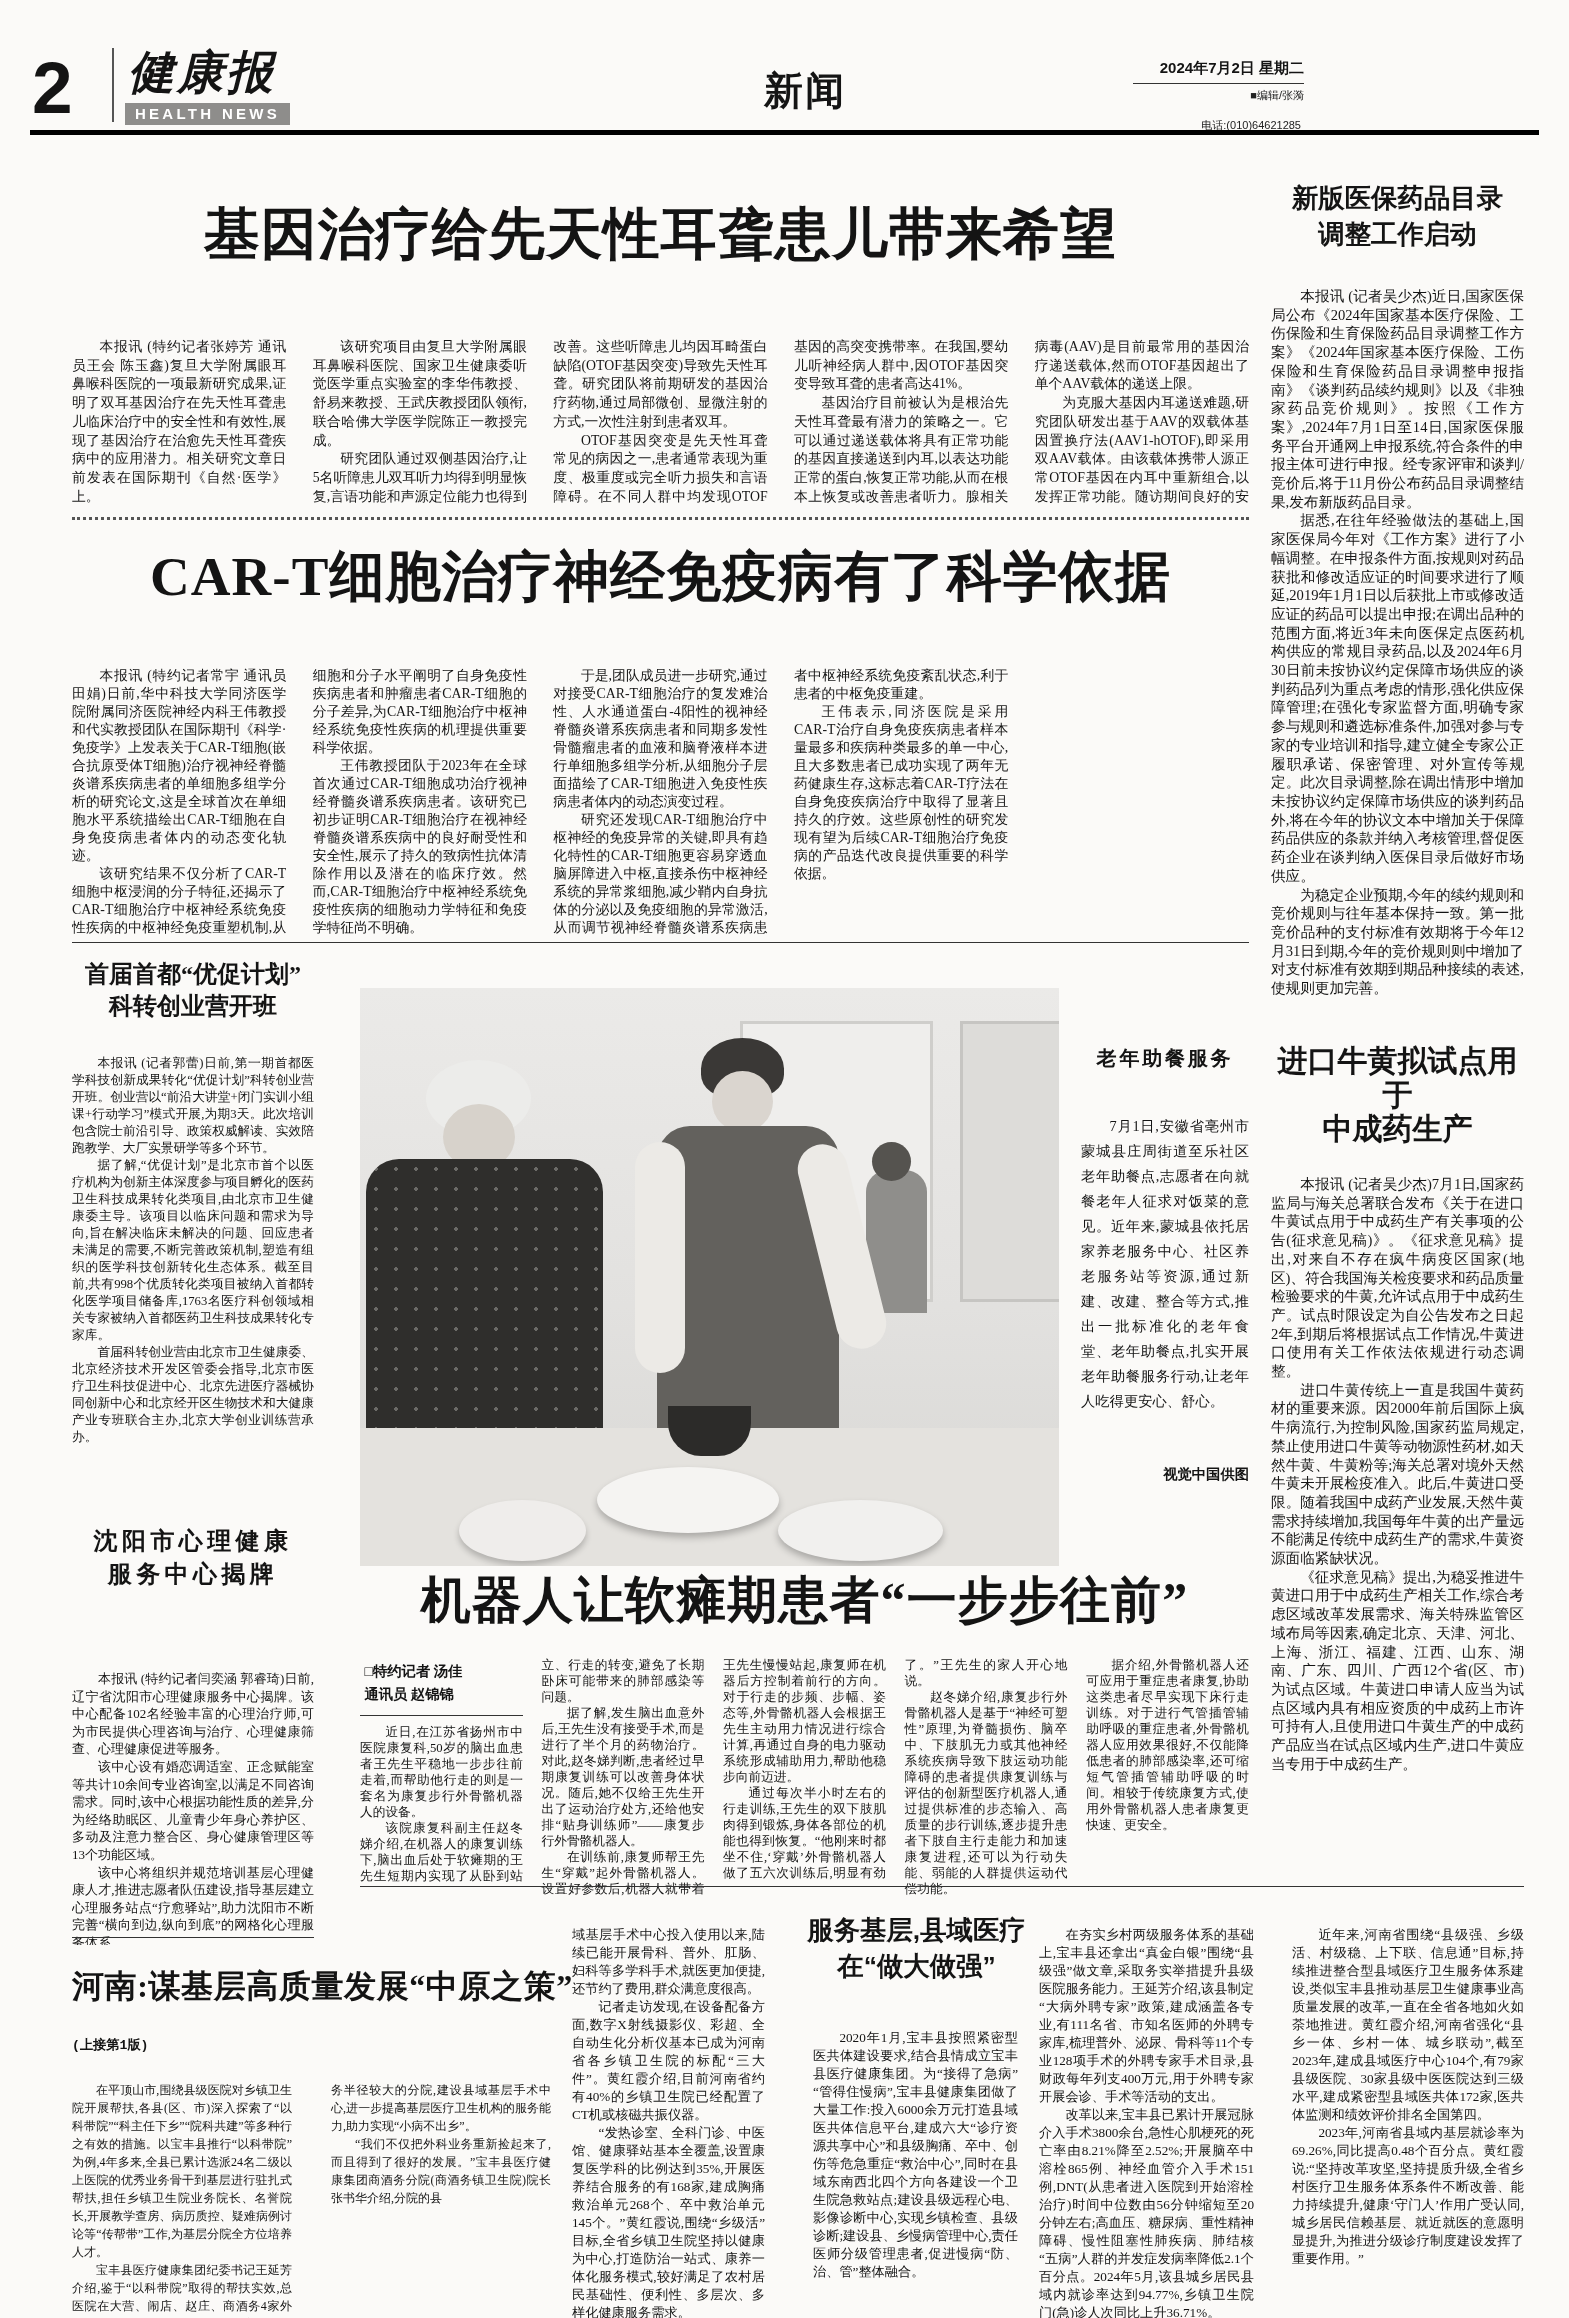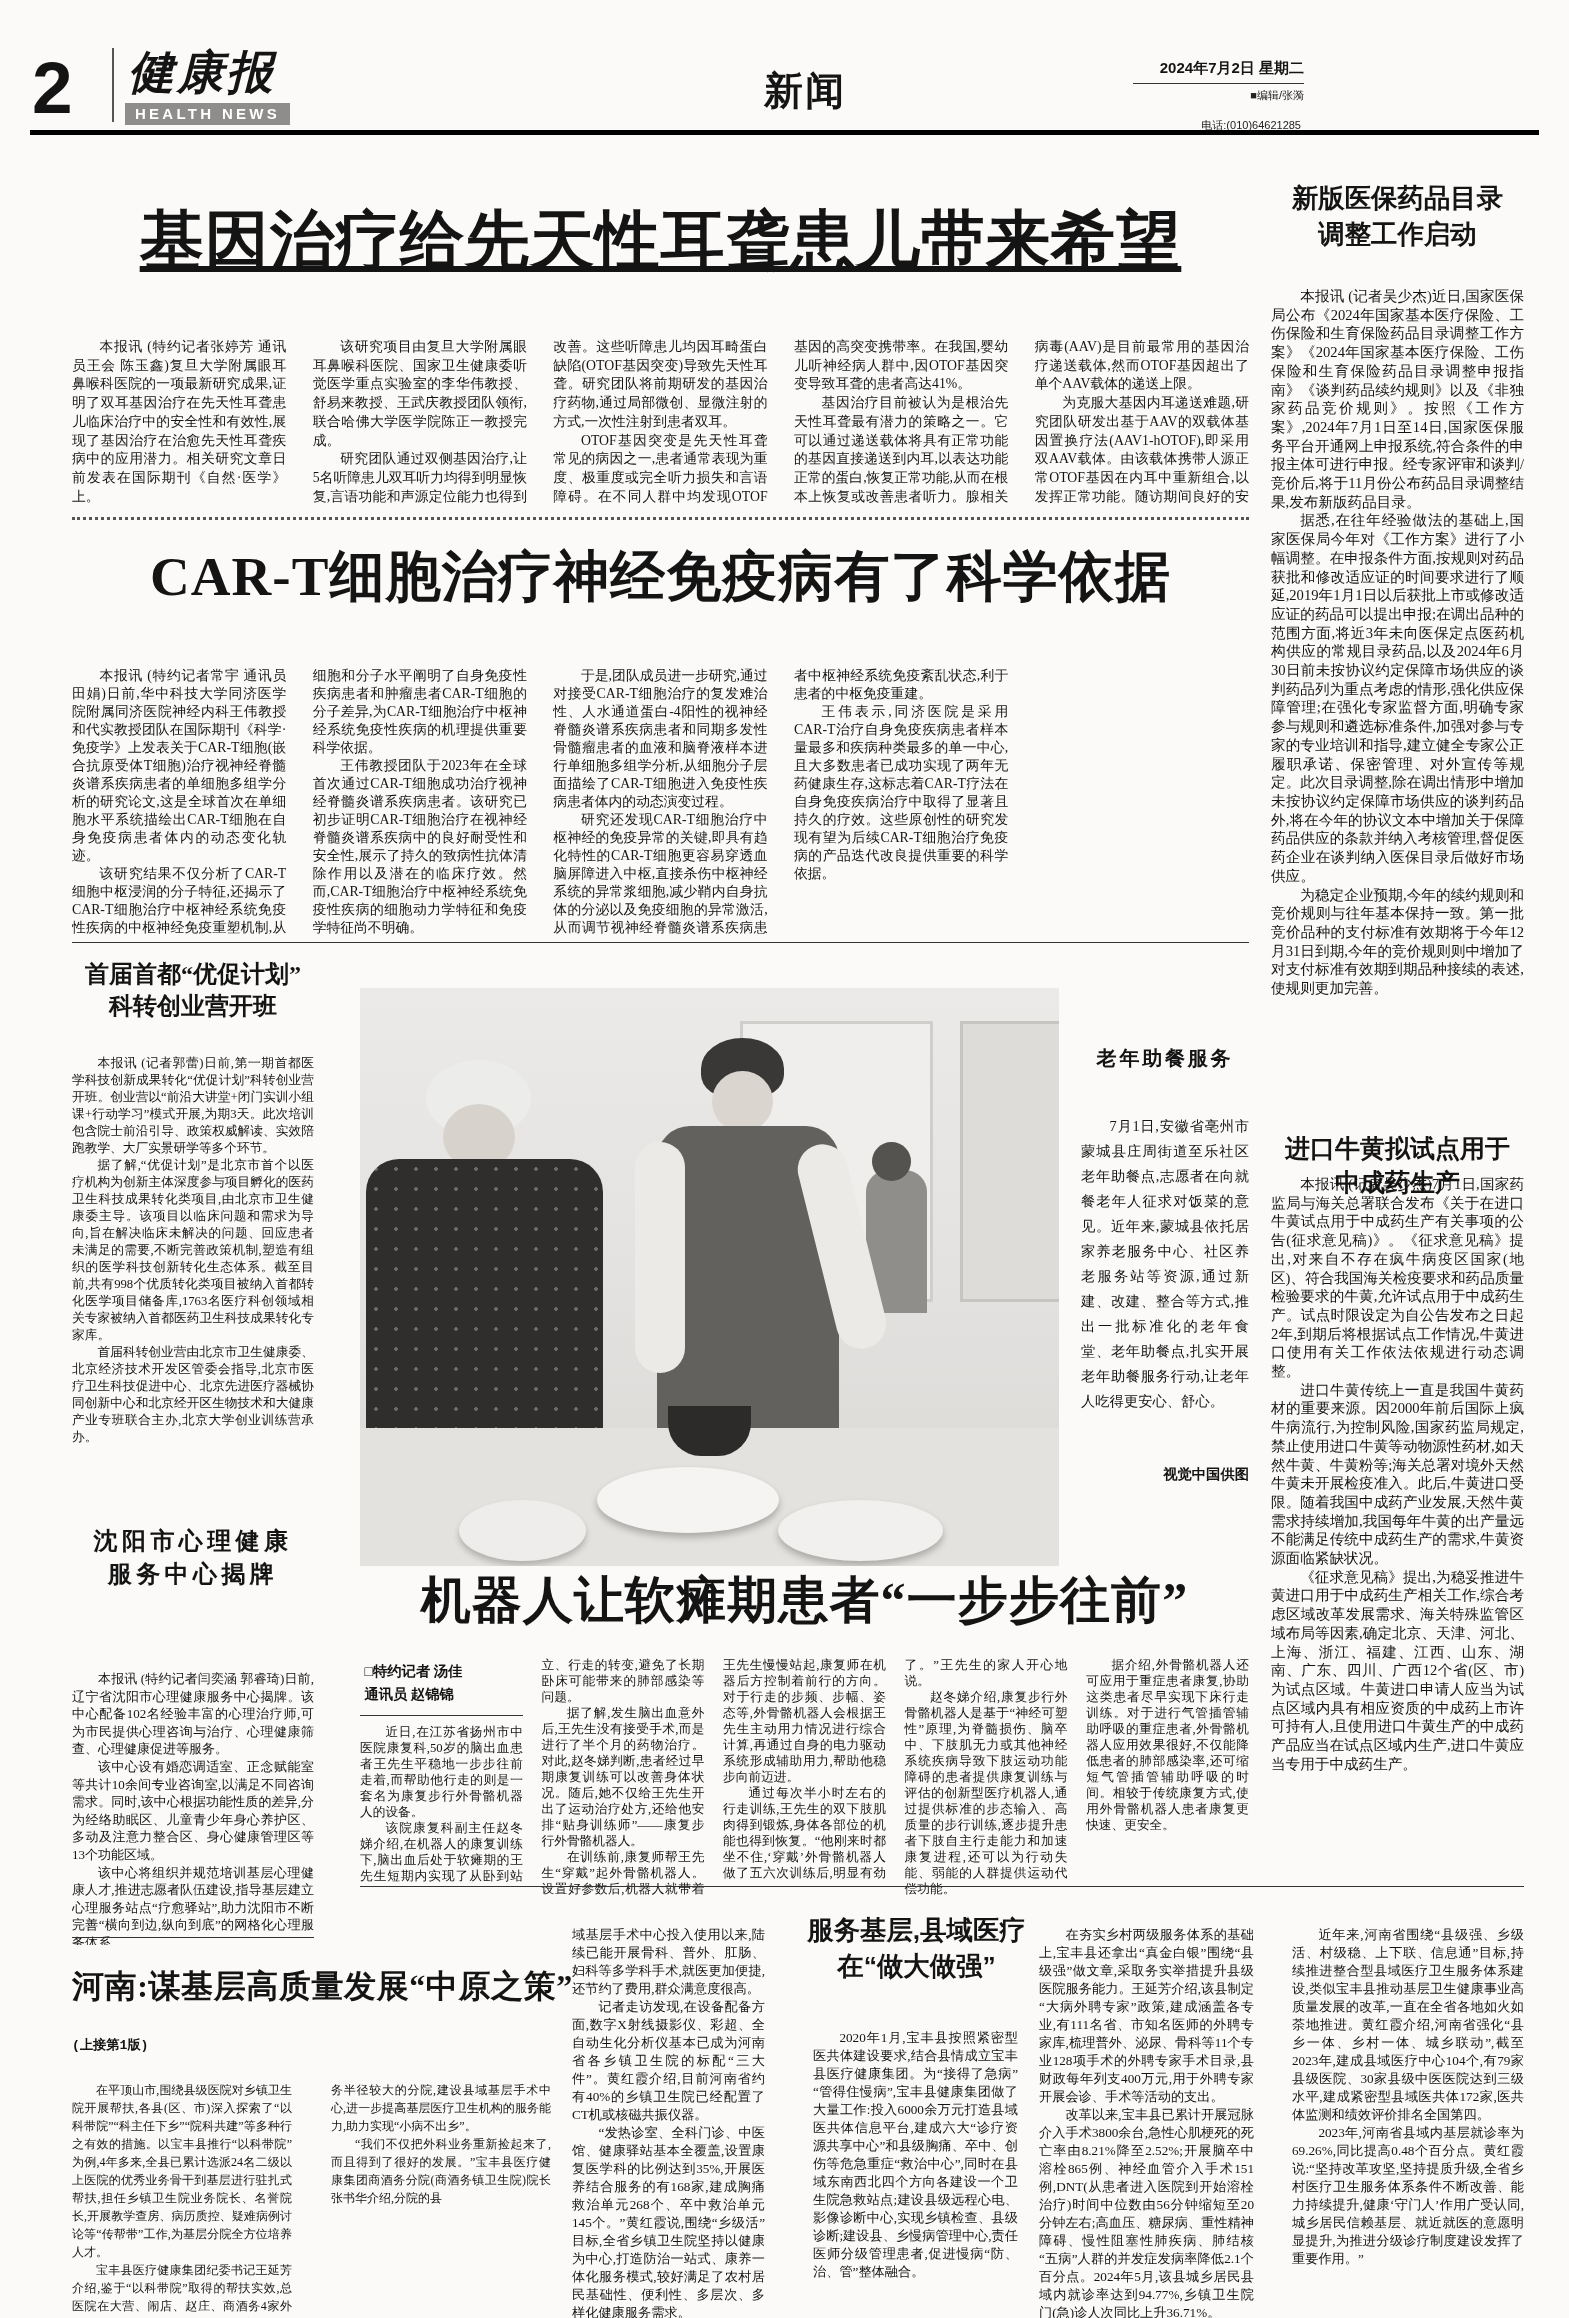--- a/index.html
+++ b/index.html
@@ -42,21 +42,21 @@
   <div class="abs vrule" style="left:112px;top:48px;height:74px;"></div>
   <div class="abs brand" style="left:128px;top:50px;">健康报</div>
   <div class="abs brand-en" style="left:125px;top:103px;width:165px;">HEALTH NEWS</div>
   <div class="abs section-title" style="left:764px;top:21px;margin-top:43px;">新闻</div>
   <div class="abs date" style="left:1073px;top:59px;width:231px;">2024年7月2日  星期二</div>
   <div class="abs hairline" style="left:1133px;top:83px;width:171px;"></div>
   <div class="abs date-sub" style="left:1073px;top:88px;width:231px;">■编辑/张漪</div>
   <div class="abs date-sub" style="left:1070px;top:103px;width:231px;margin-top:15px;">电话:(010)64621285</div>
   <div class="abs toprule" style="left:30px;top:130px;width:1509px;"></div>
 
-  <div class="abs h-huge" style="left:72px;top:197px;width:1177px;font-size:64px;text-decoration:underline;">基因治疗给先天性耳聋患儿带来希望</div>
+  <div class="abs h-huge" style="left:72px;top:197px;width:1177px;font-size:56px;">基因治疗给先天性耳聋患儿带来希望</div>
   <div class="abs body-txt" style="left:72px;top:316px;width:1177px;height:187px;column-count:5;column-gap:26.4px;font-size:13.8px;line-height:18.7px;">
       <p class="para">本报讯 (特约记者张婷芳 通讯员王会 陈玉鑫)复旦大学附属眼耳鼻喉科医院的一项最新研究成果,证明了双耳基因治疗在先天性耳聋患儿临床治疗中的安全性和有效性,展现了基因治疗在治愈先天性耳聋疾病中的应用潜力。相关研究文章日前发表在国际期刊《自然·医学》上。</p>
       <p class="para">该研究项目由复旦大学附属眼耳鼻喉科医院、国家卫生健康委听觉医学重点实验室的李华伟教授、舒易来教授、王武庆教授团队领衔,联合哈佛大学医学院陈正一教授完成。</p>
       <p class="para">研究团队通过双侧基因治疗,让5名听障患儿双耳听力均得到明显恢复,言语功能和声源定位能力也得到改善。这些听障患儿均因耳畸蛋白缺陷(OTOF基因突变)导致先天性耳聋。研究团队将前期研发的基因治疗药物,通过局部微创、显微注射的方式,一次性注射到患者双耳。</p>
       <p class="para">OTOF基因突变是先天性耳聋常见的病因之一,患者通常表现为重度、极重度或完全听力损失和言语障碍。在不同人群中均发现OTOF基因的高突变携带率。在我国,婴幼儿听神经病人群中,因OTOF基因突变导致耳聋的患者高达41%。</p>
       <p class="para">基因治疗目前被认为是根治先天性耳聋最有潜力的策略之一。它可以通过递送载体将具有正常功能的基因直接递送到内耳,以表达功能正常的蛋白,恢复正常功能,从而在根本上恢复或改善患者听力。腺相关病毒(AAV)是目前最常用的基因治疗递送载体,然而OTOF基因超出了单个AAV载体的递送上限。</p>
       <p class="para">为克服大基因内耳递送难题,研究团队研发出基于AAV的双载体基因置换疗法(AAV1-hOTOF),即采用双AAV载体。由该载体携带人源正常OTOF基因在内耳中重新组合,以发挥正常功能。随访期间良好的安全性,展示了AAV1-hOTOF药物双耳基因治疗安全有效。</p>
     </div>
   <div class="abs dotline" style="left:72px;top:517px;width:1177px;"></div>
 
@@ -142,21 +142,21 @@
   <div class="abs h-mid" style="left:1271px;top:180px;width:253px;font-size:26.4px;line-height:36px;">
     <div>新版医保药品目录</div>
     <div>调整工作启动</div>
   </div>
   <div class="abs body-txt" style="left:1271px;top:265px;width:253px;height:784px;font-size:14.6px;line-height:18.7px;">
       <p class="para">本报讯 (记者吴少杰)近日,国家医保局公布《2024年国家基本医疗保险、工伤保险和生育保险药品目录调整工作方案》《2024年国家基本医疗保险、工伤保险和生育保险药品目录调整申报指南》《谈判药品续约规则》以及《非独家药品竞价规则》。按照《工作方案》,2024年7月1日至14日,国家医保服务平台开通网上申报系统,符合条件的申报主体可进行申报。经专家评审和谈判/竞价后,将于11月份公布药品目录调整结果,发布新版药品目录。</p>
       <p class="para">据悉,在往年经验做法的基础上,国家医保局今年对《工作方案》进行了小幅调整。在申报条件方面,按规则对药品获批和修改适应证的时间要求进行了顺延,2019年1月1日以后获批上市或修改适应证的药品可以提出申报;在调出品种的范围方面,将近3年未向医保定点医药机构供应的常规目录药品,以及2024年6月30日前未按协议约定保障市场供应的谈判药品列为重点考虑的情形,强化供应保障管理;在强化专家监督方面,明确专家参与规则和遴选标准条件,加强对参与专家的专业培训和指导,建立健全专家公正履职承诺、保密管理、对外宣传等规定。此次目录调整,除在调出情形中增加未按协议约定保障市场供应的谈判药品外,将在今年的协议文本中增加关于保障药品供应的条款并纳入考核管理,督促医药企业在谈判纳入医保目录后做好市场供应。</p>
       <p class="para">为稳定企业预期,今年的续约规则和竞价规则与往年基本保持一致。第一批竞价品种的支付标准有效期将于今年12月31日到期,今年的竞价规则则中增加了对支付标准有效期到期品种接续的表述,使规则更加完善。</p>
     </div>
 
-  <div class="abs h-mid" style="left:1271px;top:1132px;width:253px;font-size:25px;line-height:34px;">
+  <div class="abs h-mid" style="left:1271px;top:1044px;width:253px;font-size:30px;line-height:34px;">
     <div>进口牛黄拟试点用于</div>
     <div>中成药生产</div>
   </div>
   <div class="abs body-txt" style="left:1271px;top:1153px;width:253px;height:715px;font-size:14.6px;line-height:18.7px;">
       <p class="para">本报讯 (记者吴少杰)7月1日,国家药监局与海关总署联合发布《关于在进口牛黄试点用于中成药生产有关事项的公告(征求意见稿)》。《征求意见稿》提出,对来自不存在疯牛病疫区国家(地区)、符合我国海关检疫要求和药品质量检验要求的牛黄,允许试点用于中成药生产。试点时限设定为自公告发布之日起2年,到期后将根据试点工作情况,牛黄进口使用有关工作依法依规进行动态调整。</p>
       <p class="para">进口牛黄传统上一直是我国牛黄药材的重要来源。因2000年前后国际上疯牛病流行,为控制风险,国家药监局规定,禁止使用进口牛黄等动物源性药材,如天然牛黄、牛黄粉等;海关总署对境外天然牛黄未开展检疫准入。此后,牛黄进口受限。随着我国中成药产业发展,天然牛黄需求持续增加,我国每年牛黄的出产量远不能满足传统中成药生产的需求,牛黄资源面临紧缺状况。</p>
       <p class="para">《征求意见稿》提出,为稳妥推进牛黄进口用于中成药生产相关工作,综合考虑区域改革发展需求、海关特殊监管区域布局等因素,确定北京、天津、河北、上海、浙江、福建、江西、山东、湖南、广东、四川、广西12个省(区、市)为试点区域。牛黄进口申请人应当为试点区域内具有相应资质的中成药上市许可持有人,且使用进口牛黄生产的中成药产品应当在试点区域内生产,进口牛黄应当专用于中成药生产。</p>
     </div>
 
   <div class="abs" style="left:72px;top:1965px;width:528px;font-size:32px;font-weight:900;letter-spacing:0.6px;">河南:谋基层高质量发展“中原之策”</div>

